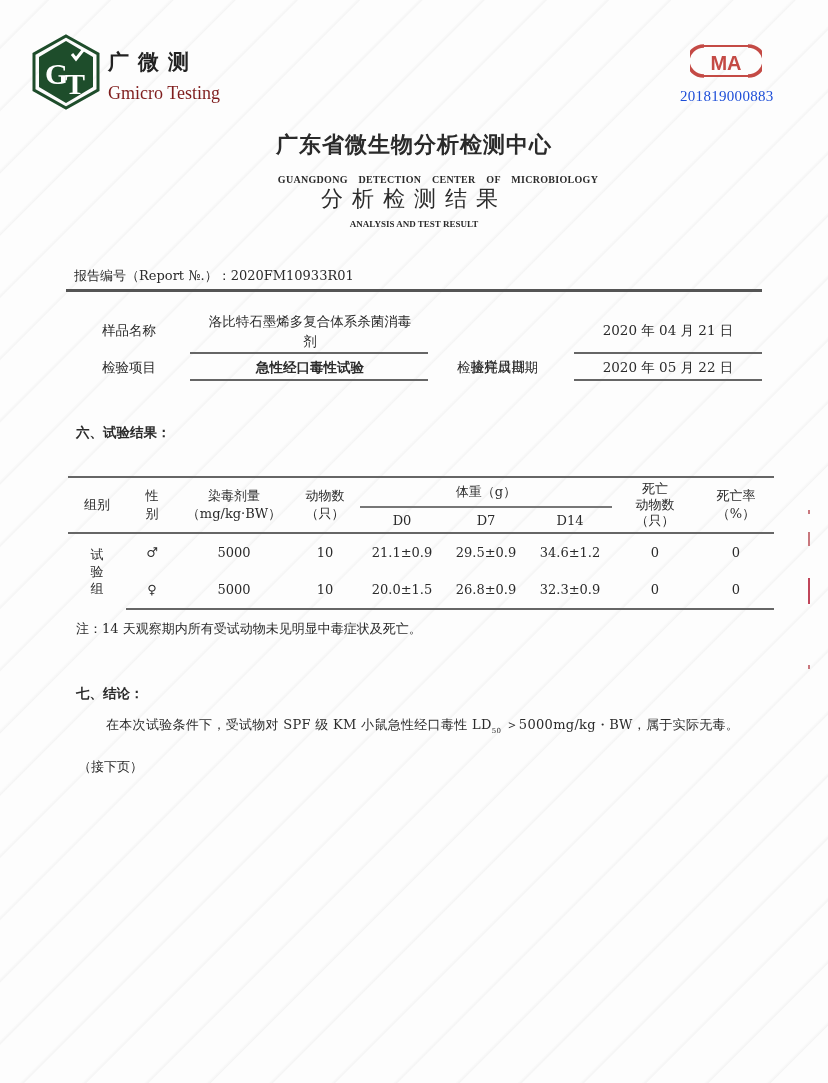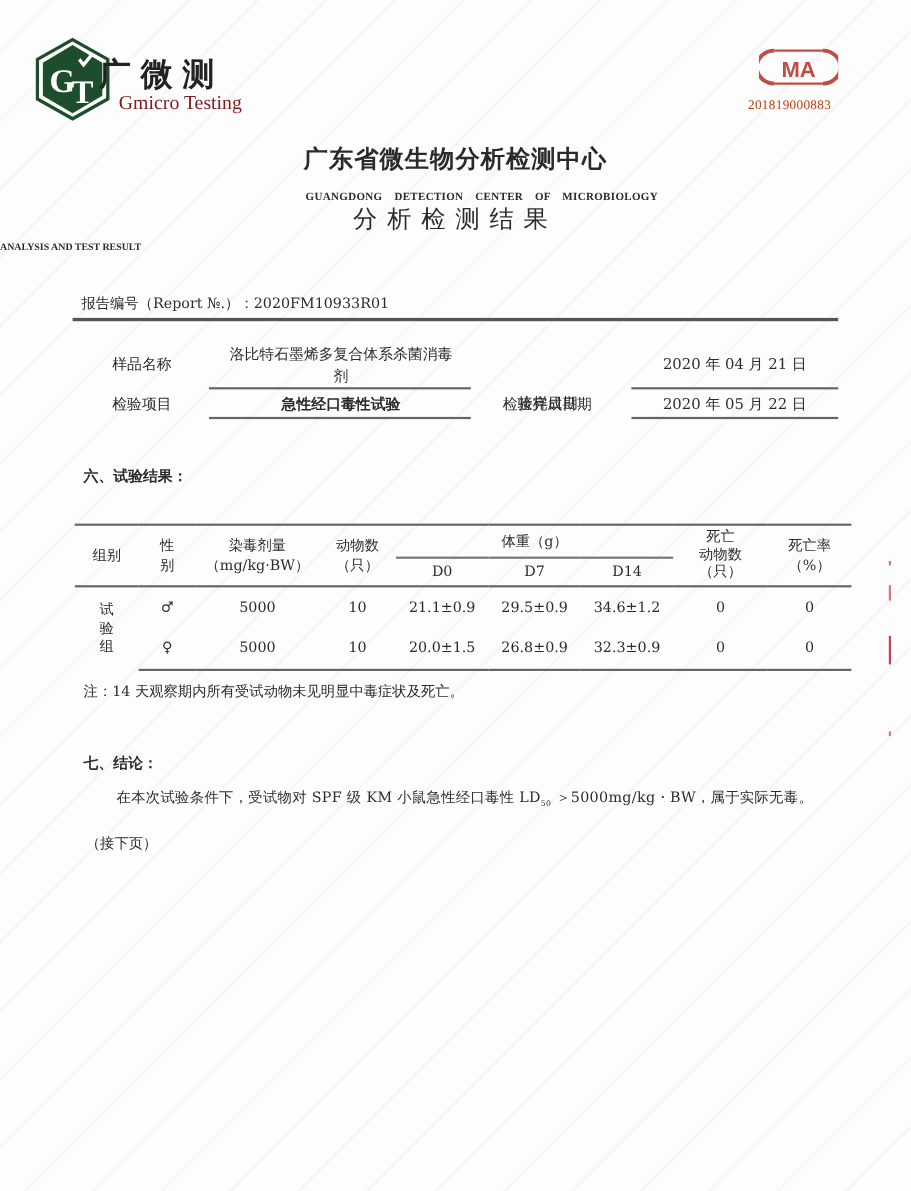--- a/index.html
+++ b/index.html
@@ -11,31 +11,31 @@
     }
     .watermark {
       position: absolute; inset: 0; pointer-events: none;
       background-image:
         repeating-linear-gradient(-45deg, rgba(200,200,200,0.0) 0px, rgba(200,200,200,0.0) 40px, rgba(205,205,205,0.18) 41px, rgba(200,200,200,0.0) 44px);
     }
     .abs { position: absolute; }
 
     
     .logo { left: 32px; top: 34px; width: 68px; height: 76px; }
-    .logo-cn { left: 90px; top: 48px; font-size: 29px; letter-spacing: 9px; color: #222; font-family: "DejaVu Sans", sans-serif; font-weight: bold; }
+    .logo-cn { left: 108px; top: 48px; font-size: 21px; letter-spacing: 9px; color: #222; font-family: "DejaVu Sans", sans-serif; font-weight: bold; }
     .logo-en { left: 108px; top: 83px; font-size: 18px; color: #7f1d1d; font-family: "Liberation Serif", serif; }
 
     
     .cma { left: 690px; top: 42px; width: 72px; height: 38px; }
-    .cma-num { left: 680px; top: 88px; font-size: 12px; color: #c2410c; font-family: "Liberation Serif", serif; letter-spacing: 0.3px; }
+    .cma-num { left: 680px; top: 88px; font-size: 15px; color: #1d4ed8; font-family: "Liberation Serif", serif; letter-spacing: 0.3px; }
 
     .title-cn { left: 0; width: 828px; top: 130px; text-align: center; font-size: 22px; font-weight: bold; letter-spacing: 1px; color: #2a2a2a; font-family: "DejaVu Sans", sans-serif; }
     .title-en { left: 0; width: 828px; top: 174px; text-align: center; font-size: 10px; font-weight: bold; word-spacing: 8px; letter-spacing: 0.3px; font-family: "Liberation Serif", serif; padding-left: 24px; }
     .subtitle-cn { left: 0; width: 828px; top: 184px; text-align: center; font-size: 22px; letter-spacing: 9px; font-family: "DejaVu Sans", sans-serif; }
-    .subtitle-en { left: 0; width: 828px; top: 219px; text-align: left; font-size: 9px; font-weight: bold; font-family: "Liberation Serif", serif; }
+    .subtitle-en { left: 0; width: 828px; top: 219px; text-align: center; font-size: 9px; font-weight: bold; font-family: "Liberation Serif", serif; }
 
     .report-no { left: 74px; top: 267px; font-size: 13px; font-family: "DejaVu Serif", serif; }
     .rule-thick { left: 66px; width: 696px; top: 289px; height: 3px; background: #555; }
 
     .info-label { font-size: 13.5px; font-family: "DejaVu Serif", serif; }
     .info-value { font-size: 13.5px; text-align: center; font-family: "DejaVu Serif", serif; }
     .uline { height: 2px; background: #666; }
 
     .section { font-size: 13.5px; font-weight: bold; font-family: "DejaVu Serif", serif; }
 

